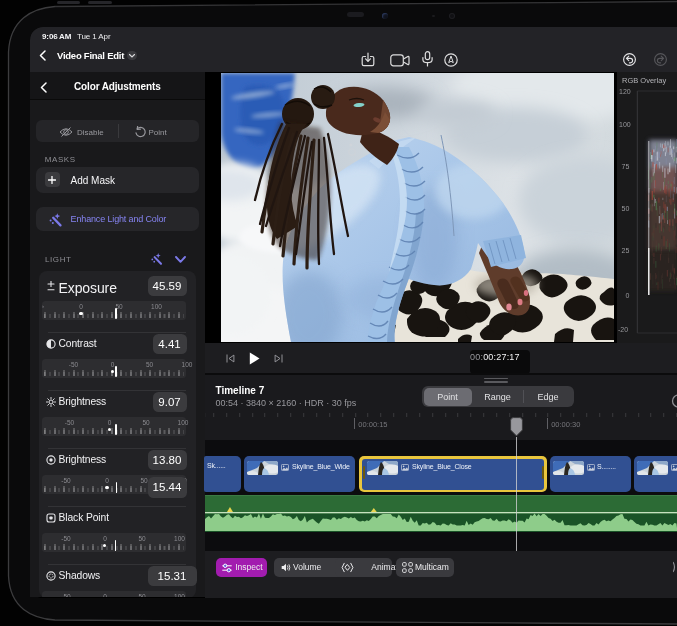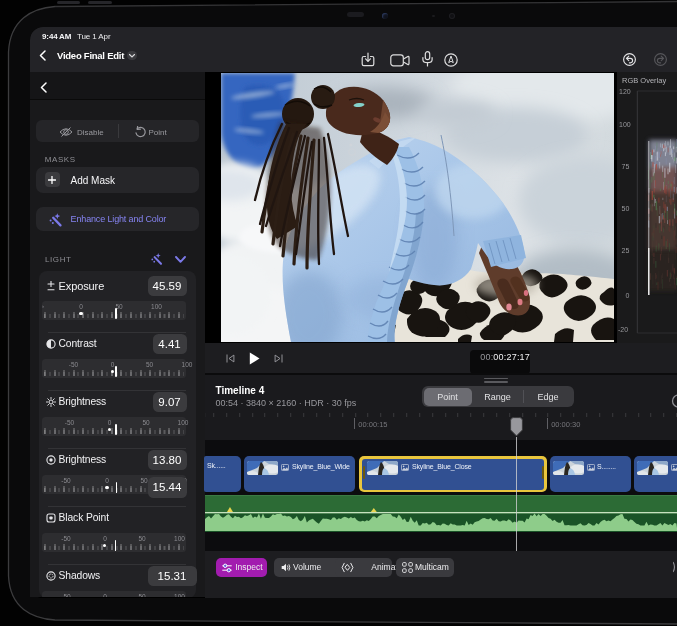--- a/index.html
+++ b/index.html
@@ -30,21 +30,21 @@
 <div class="abs" style="left:432px;top:14.5px;width:2.5px;height:2.5px;border-radius:50%;background:#1b1b1e"></div>
 <div class="abs" style="left:448.5px;top:13px;width:6px;height:6px;border-radius:50%;background:#111114;box-shadow:inset 0 0 0 1px #1e1e22"></div>
 <div class="abs" style="left:57px;top:1px;width:23px;height:3px;border-radius:2px;background:#26262a"></div>
 <div class="abs" style="left:88px;top:1px;width:24px;height:3px;border-radius:2px;background:#26262a"></div>
 
 <div id="screen"></div>
 
 <div class="abs" style="left:30px;top:27px;width:647px;height:571px;border-radius:13px 0 0 13px;overflow:hidden">
  <div class="abs" style="left:0;top:0;width:100%;height:100%;background:#000"></div>
  <div class="abs" style="left:0;top:0;width:100%;height:45px;background:#232327"></div>
- <div class="abs" style="left:12px;top:5px;font-size:8px;color:#f4f4f6;font-weight:700;letter-spacing:-.1px">9:44 AM</div>
+ <div class="abs" style="left:12px;top:5px;font-size:8px;color:#f4f4f6;font-weight:700;letter-spacing:-.1px">9:06 AM</div>
  <div class="abs" style="left:47px;top:5px;font-size:8px;color:#ededef;letter-spacing:-.1px">Tue 1 Apr</div>
  <svg class="abs" style="left:9px;top:23px" width="7" height="11" viewBox="0 0 7 11">
         <path d="M6,1 L1.5,5.5 L6,10" stroke="#fff" stroke-width="1.5" fill="none" stroke-linecap="round" stroke-linejoin="round"></path>
       </svg>
  <div class="abs" style="left:27px;top:23px;font-size:9.5px;color:#fff;font-weight:700;letter-spacing:-.25px">Video Final Edit</div>
  <div class="abs" style="left:97px;top:23.5px;width:9.5px;height:9.5px;border-radius:50%;background:#3a3a3e"></div>
  <svg class="abs" style="left:99px;top:26.5px" width="6" height="4" viewBox="0 0 6 4">
         <path d="M0.5,0.5 L3,3 L5.5,0.5" stroke="#d8d8da" stroke-width="1.1" fill="none" stroke-linecap="round"></path>
       </svg>
 </div>
@@ -81,20 +81,21 @@
       <circle cx="6.5" cy="6.5" r="5.9" fill="none" stroke="#56565a" stroke-width="1.15"></circle>
       <path d="M7.2,3.2 L9.6,5.4 L7.2,7.6 M9.4,5.4 L5.6,5.4 Q3.4,5.4 3.4,7.6 Q3.4,9.8 5.6,9.8 L6.6,9.8" fill="none" stroke="#56565a" stroke-width="1.15" stroke-linecap="round" stroke-linejoin="round"></path>
     </svg>
 
 <div class="abs" style="left:30px;top:72px;width:174.6px;height:525px;background:#19191b;overflow:hidden">
  <div class="abs" style="left:0;top:0;width:100%;height:26.5px;background:#151517"></div>
  <div class="abs" style="left:0;top:26.5px;width:100%;height:1px;background:#0a0a0a"></div>
  <svg class="abs" style="left:10px;top:9.5px" width="7" height="11" viewBox="0 0 7 11">
         <path d="M6,1 L1.5,5.5 L6,10" stroke="#fff" stroke-width="1.5" fill="none" stroke-linecap="round" stroke-linejoin="round"></path>
       </svg>
+ <div class="abs" style="left:0;top:9px;width:100%;text-align:center;font-size:10px;color:#fff;font-weight:700;letter-spacing:-.15px">Color Adjustments</div>
 </div>
 <div class="abs" style="left:30px;top:72px;width:174.6px;height:525px;overflow:hidden;border-radius:0 0 0 13px">
 <div class="abs" style="left:-30px;top:-72px;width:677px;height:626px">
 <div class="abs" style="left:36px;top:120px;width:163px;height:22px;background:#252528;border-radius:6px"></div>
 <div class="abs" style="left:117.5px;top:124px;width:1px;height:14px;background:#3a3a3d"></div>
 <svg class="abs" style="left:59px;top:126px" width="14" height="12" viewBox="0 0 14 12">
           <g stroke="#97979c" stroke-width="1" fill="none">
             <path d="M1,6 Q7,-0.5 13,6 Q7,12.5 1,6 Z"></path>
             <circle cx="7" cy="6" r="2.3"></circle>
             <line x1="2.5" y1="10.5" x2="11.5" y2="1.5"></line>
@@ -139,21 +140,21 @@
           <path d="M1,1 L5.5,5.8 L10,1" stroke="#7b79e8" stroke-width="1.9" fill="none" stroke-linecap="round" stroke-linejoin="round"></path>
         </svg>
 <div class="abs" style="left:38.5px;top:270.5px;width:157.5px;height:327px;background:#222225;border-radius:8px"></div>
 <svg class="abs" style="left:45.5px;top:281px" width="10" height="10" viewBox="0 0 10 10">
           <g stroke="#e6e6e9" stroke-width="1.1" stroke-linecap="round">
             <line x1="2" y1="3" x2="8" y2="3"></line>
             <line x1="5" y1="0.5" x2="5" y2="5.5"></line>
             <line x1="2" y1="8.7" x2="8" y2="8.7"></line>
           </g>
         </svg>
-        <div class="abs" style="left:58.5px;top:279.5px;font-size:11px;color:#f2f2f4;font-weight:500;letter-spacing:-.1px">Exposure</div>
+        <div class="abs" style="left:58.5px;top:279.5px;font-size:14px;color:#f2f2f4;font-weight:500;letter-spacing:-.1px">Exposure</div>
         <div class="abs vbox" style="left:147.5px;top:275.5px;width:39px;height:20.5px;line-height:20.5px">45.59</div>
         <div class="abs track" style="left:42px;top:300.5px;width:143.5px;height:19.5px"></div>
         <div class="abs tlab" style="left:69px;top:303.0px;width:24px">0</div>
         <div class="abs tlab" style="left:107px;top:303.0px;width:24px">50</div>
         <div class="abs tlab" style="left:144.5px;top:303.0px;width:24px">100</div>
         <div class="abs tlab" style="left:38px;top:303.0px;width:10px;font-size:6px">›</div>
         <div class="abs ticks" style="left:44px;top:311.0px;width:140px;height:7px"></div>
         <div class="abs" style="left:79.2px;top:311.7px;width:3.6px;height:3.6px;border-radius:50%;background:#fff"></div>
         <div class="abs" style="left:115.1px;top:307.5px;width:1.8px;height:11px;border-radius:1px;background:#fff"></div>
         <div class="abs" style="left:48px;top:331.7px;width:138px;height:1px;background:#333336"></div>
@@ -655,27 +656,27 @@
     </svg>
 <svg class="abs" style="left:249px;top:351.5px" width="11" height="13" viewBox="0 0 11 13">
       <path d="M0.8,0.5 L10.5,6.5 L0.8,12.5 Z" fill="#fff"></path>
     </svg>
 <svg class="abs" style="left:273.5px;top:353.5px" width="9" height="9" viewBox="0 0 9 9">
       <g stroke="#98989d" stroke-width="0.95" fill="#98989d">
         <line x1="8" y1="0.5" x2="8" y2="8.5"></line>
         <path d="M1.1,1.1 L6,4.5 L1.1,7.9 Z" fill="none"></path>
       </g>
     </svg>
-<div class="abs" style="left:470px;top:349.5px;width:60px;height:24px;background:#0a0a0b;border-radius:4px;text-align:right;line-height:14.5px;font-size:9px;letter-spacing:.2px"><span style="color:#98989d">00:</span><span style="color:#f2f2f4">00:27:17</span></div>
+<div class="abs" style="left:470px;top:349.5px;width:60px;height:24px;background:#0a0a0b;border-radius:4px;text-align:left;line-height:14.5px;font-size:9px;letter-spacing:.2px"><span style="color:#98989d">00:</span><span style="color:#f2f2f4">00:27:17</span></div>
 <div class="abs" style="left:204.6px;top:372.5px;width:472.4px;height:2px;background:#0b0b0c"></div>
 
 <div class="abs" style="left:204.6px;top:374.5px;width:472.4px;height:65px;background:#1a1a1d"></div>
 <div class="abs" style="left:484px;top:377.5px;width:24px;height:1.5px;background:#5a5a5e;border-radius:1px"></div>
 <div class="abs" style="left:484px;top:381px;width:24px;height:1.5px;background:#5a5a5e;border-radius:1px"></div>
-<div class="abs" style="left:215.5px;top:385px;font-size:10px;color:#fff;font-weight:700">Timeline 4</div>
+<div class="abs" style="left:215.5px;top:385px;font-size:10px;color:#fff;font-weight:700">Timeline 7</div>
 <div class="abs" style="left:215.5px;top:398px;font-size:9px;color:#98989d">00:54 · 3840 × 2160 · HDR · 30 fps</div>
 <div class="abs" style="left:422px;top:386px;width:151.5px;height:21px;background:#3a3a3e;border-radius:6px"></div>
 <div class="abs" style="left:423.5px;top:387.5px;width:48px;height:18px;background:#6c6c72;border-radius:5px"></div>
 <div class="abs seg" style="left:423.5px;top:392px;width:48px;font-weight:500">Point</div>
 <div class="abs seg" style="left:473px;top:392px;width:49px">Range</div>
 <div class="abs seg" style="left:523.5px;top:392px;width:49px">Edge</div>
 <div class="abs" style="left:523px;top:390px;width:1px;height:13px;background:#515156"></div>
 <svg class="abs" style="left:671px;top:394px" width="6" height="14" viewBox="0 0 6 14">
       <circle cx="7.5" cy="7" r="6" fill="none" stroke="#8e8e93" stroke-width="1.3"></circle>
     </svg>

